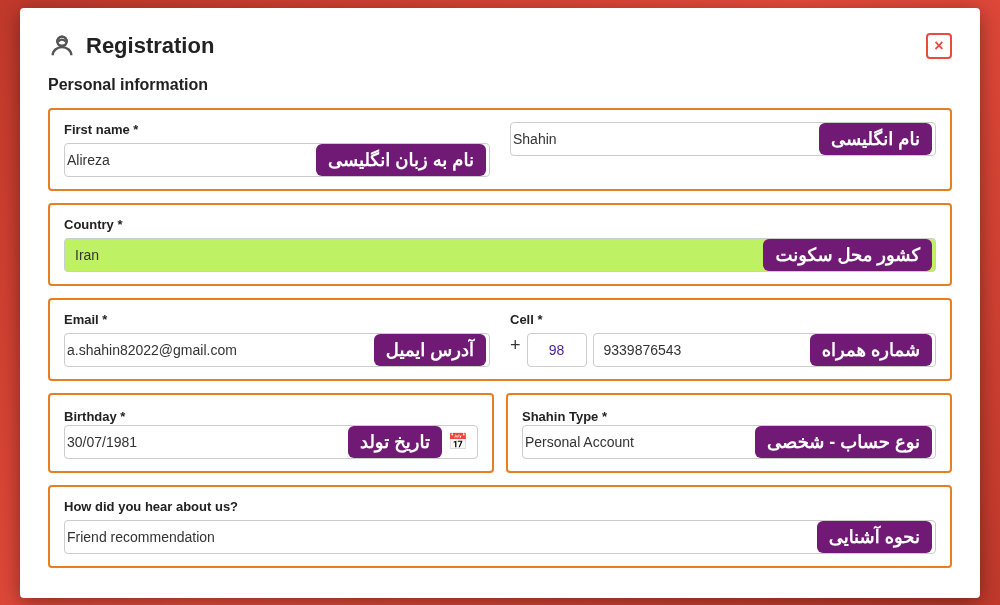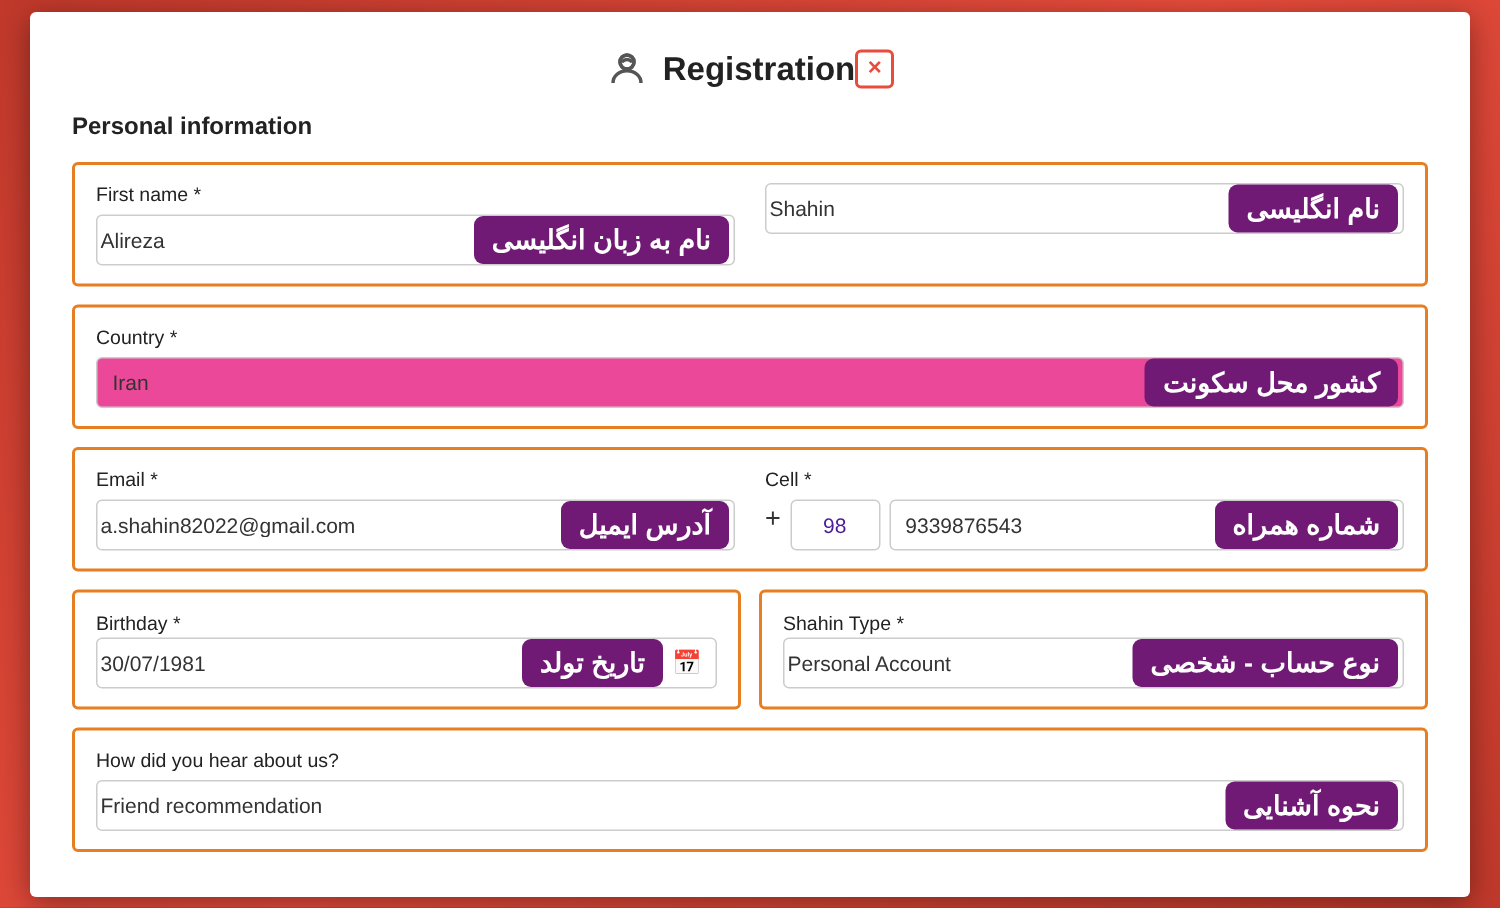--- a/index.html
+++ b/index.html
@@ -57,21 +57,21 @@
       width: 960px;
       max-height: 590px;
       overflow-y: auto;
       padding: 24px 28px 28px 28px;
       box-shadow: 0 4px 20px rgba(0,0,0,0.4);
     }
 
     .dialog-header {
       display: flex;
       align-items: center;
-      justify-content: center;
+      justify-content: space-between;
       margin-bottom: 16px;
     }
 
     .dialog-title-row {
       display: flex;
       align-items: center;
       gap: 10px;
     }
 
     .dialog-title {
@@ -118,21 +118,21 @@
     }
 
     .form-group {
       display: flex;
       flex-direction: column;
       flex: 1;
     }
 
     .form-label {
       font-size: 13px;
-      font-weight: normal;
+      font-weight: bold;
       color: #222;
       margin-bottom: 6px;
     }
 
     .input-wrapper {
       position: relative;
       display: flex;
       align-items: center;
     }
 
@@ -176,21 +176,21 @@
 
     .form-select {
       width: 100%;
       border: 1px solid #ccc;
       border-radius: 4px;
       padding: 8px 36px 8px 10px;
       font-size: 14px;
       color: #333;
       outline: none;
       appearance: none;
-      background: #ec4899;
+      background: #bef264;
       cursor: pointer;
     }
 
     .select-arrow {
       position: absolute;
       right: 10px;
       pointer-events: none;
       color: #555;
       font-size: 12px;
     }

